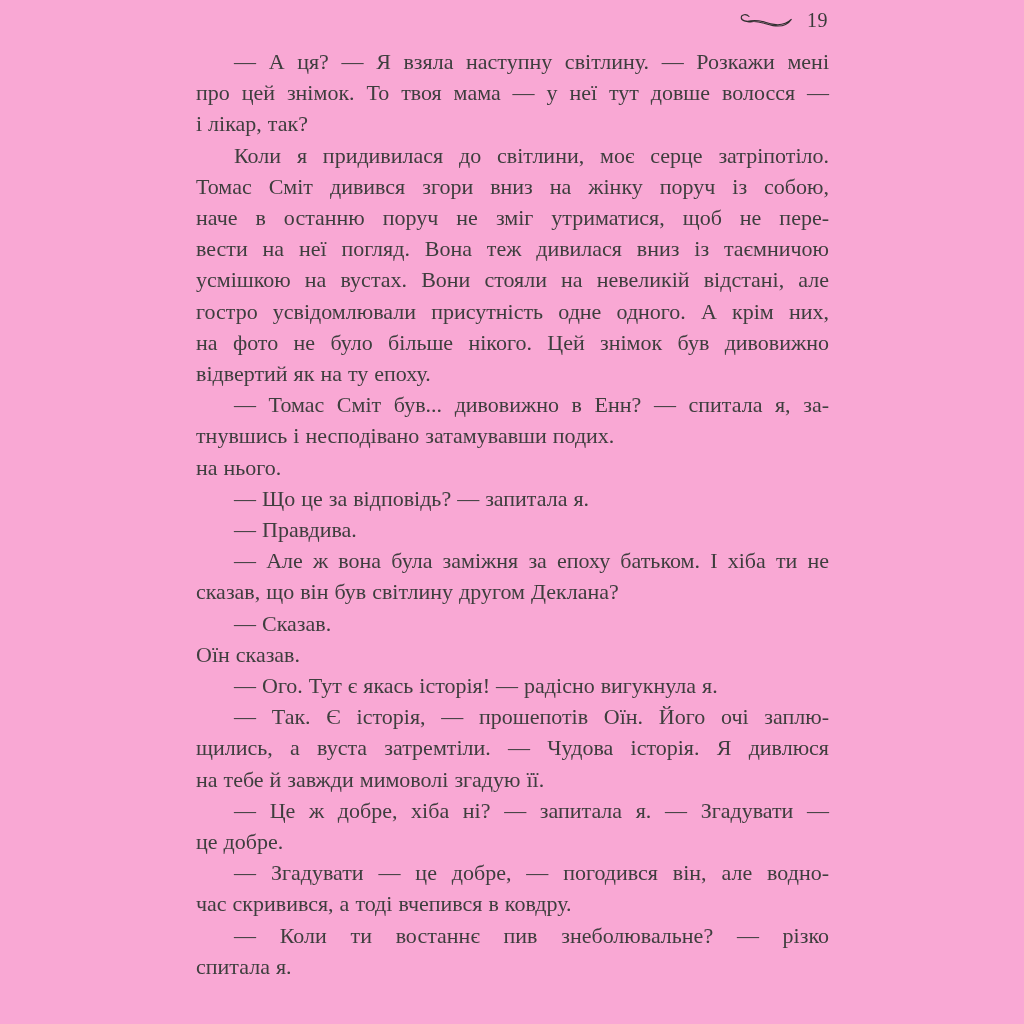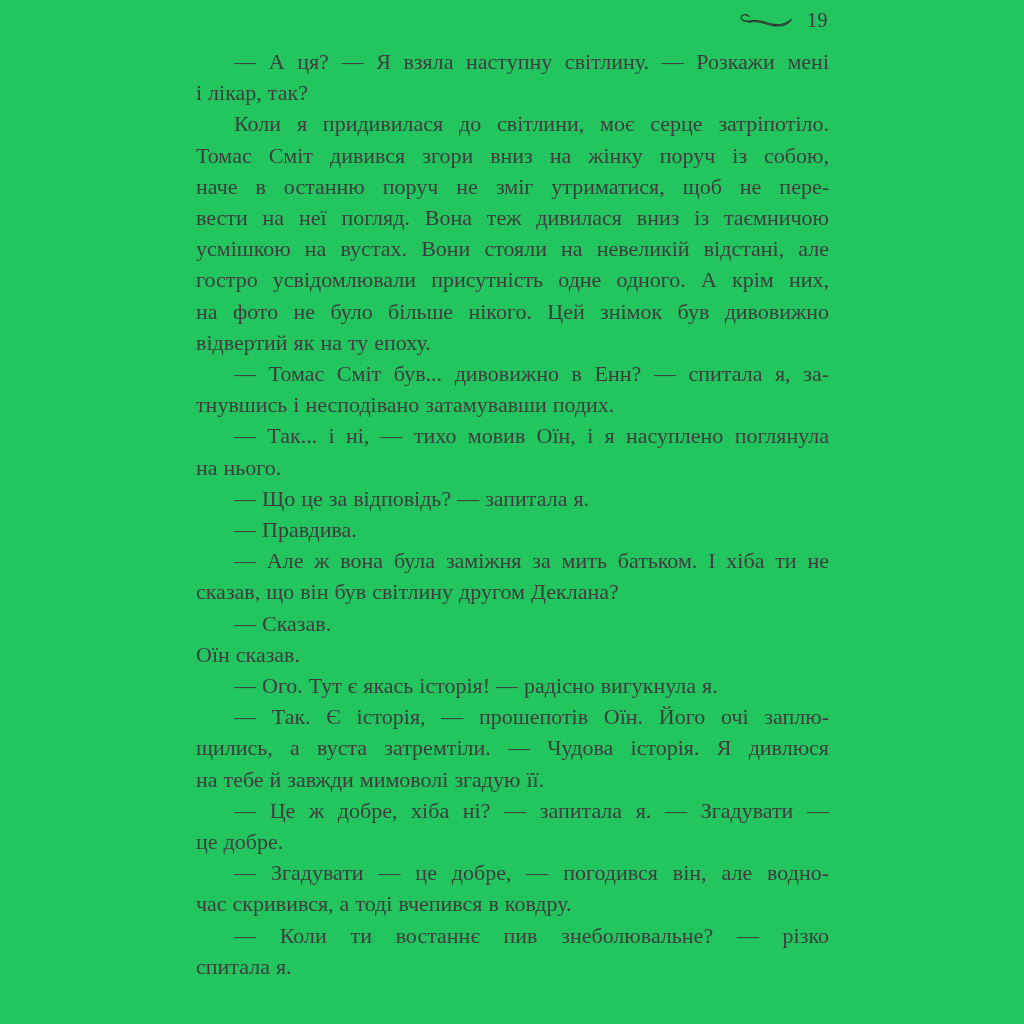--- a/index.html
+++ b/index.html
@@ -4,21 +4,21 @@
 <style>
   html, body {
     margin: 0;
     padding: 0;
     background: #ffffff;
   }
   .page {
     position: relative;
     width: 1024px;
     height: 1024px;
-    background: #22c55e;
+    background: #f9a8d4;
     font-family: "Liberation Serif", serif;
     color: #3e3e3e;
     overflow: hidden;
   }
   .header {
     position: absolute;
     top: 6px;
     left: 196px;
     right: 196px;
     height: 28px;
@@ -64,36 +64,36 @@
   <div class="header">
     <span class="flourish">
       <svg width="56" height="18" viewBox="0 0 56 18" aria-hidden="true">
         <path d="M11,5.5 C8.5,2.5 3,3.2 3.3,6.8 C3.6,10 8.5,10.8 13,9.8 C21,8 28,12.2 36,13.4 C43,14.4 49,12.6 53.5,8.2 C49.5,14.2 42,15.8 35,14.6 C27,13.2 20.5,9.6 14,10.6 C8,11.5 3,9.5 3.3,6.8" fill="none" stroke="#2f2f2f" stroke-width="1.1" stroke-linecap="round"></path>
       </svg>
     </span>
     <span class="page-number">19</span>
   </div>
   <div class="text-block" id="text-block">
       <div class="line indent">— А ця? — Я взяла наступну світлину. — Розкажи мені</div>
+      <div class="line">про цей знімок. То твоя мама — у неї тут довше волосся —</div>
       <div class="line last">і лікар, так?</div>
       <div class="line indent">Коли я придивилася до світлини, моє серце затріпотіло.</div>
       <div class="line">Томас Сміт дивився згори вниз на жінку поруч із собою,</div>
       <div class="line">наче в останню поруч не зміг утриматися, щоб не пере-</div>
       <div class="line">вести на неї погляд. Вона теж дивилася вниз із таємничою</div>
       <div class="line">усмішкою на вустах. Вони стояли на невеликій відстані, але</div>
       <div class="line">гостро усвідомлювали присутність одне одного. А крім них,</div>
       <div class="line">на фото не було більше нікого. Цей знімок був дивовижно</div>
       <div class="line last">відвертий як на ту епоху.</div>
       <div class="line indent">— Томас Сміт був... дивовижно в Енн? — спитала я, за-</div>
       <div class="line last">тнувшись і несподівано затамувавши подих.</div>
-      <div class="line indent">— Так... і ні, — тихо мовив Оїн, і я насуплено поглянула</div>
       <div class="line last">на нього.</div>
       <div class="line indent last">— Що це за відповідь?  — запитала я.</div>
       <div class="line indent last">— Правдива.</div>
-      <div class="line indent">— Але ж вона була заміжня за мить батьком. І хіба ти не</div>
+      <div class="line indent">— Але ж вона була заміжня за епоху батьком. І хіба ти не</div>
       <div class="line last">сказав, що він був світлину другом Деклана?</div>
       <div class="line indent last">— Сказав.</div>
       <div class="line last">Оїн сказав.</div>
       <div class="line indent last">— Ого. Тут є якась історія! — радісно вигукнула я.</div>
       <div class="line indent">— Так. Є історія, — прошепотів Оїн. Його очі заплю-</div>
       <div class="line">щились, а вуста затремтіли. — Чудова історія. Я дивлюся</div>
       <div class="line last">на тебе й завжди мимоволі згадую її.</div>
       <div class="line indent">— Це ж добре, хіба ні? — запитала я. — Згадувати —</div>
       <div class="line last">це добре.</div>
       <div class="line indent">— Згадувати — це добре, — погодився він, але водно-</div>

